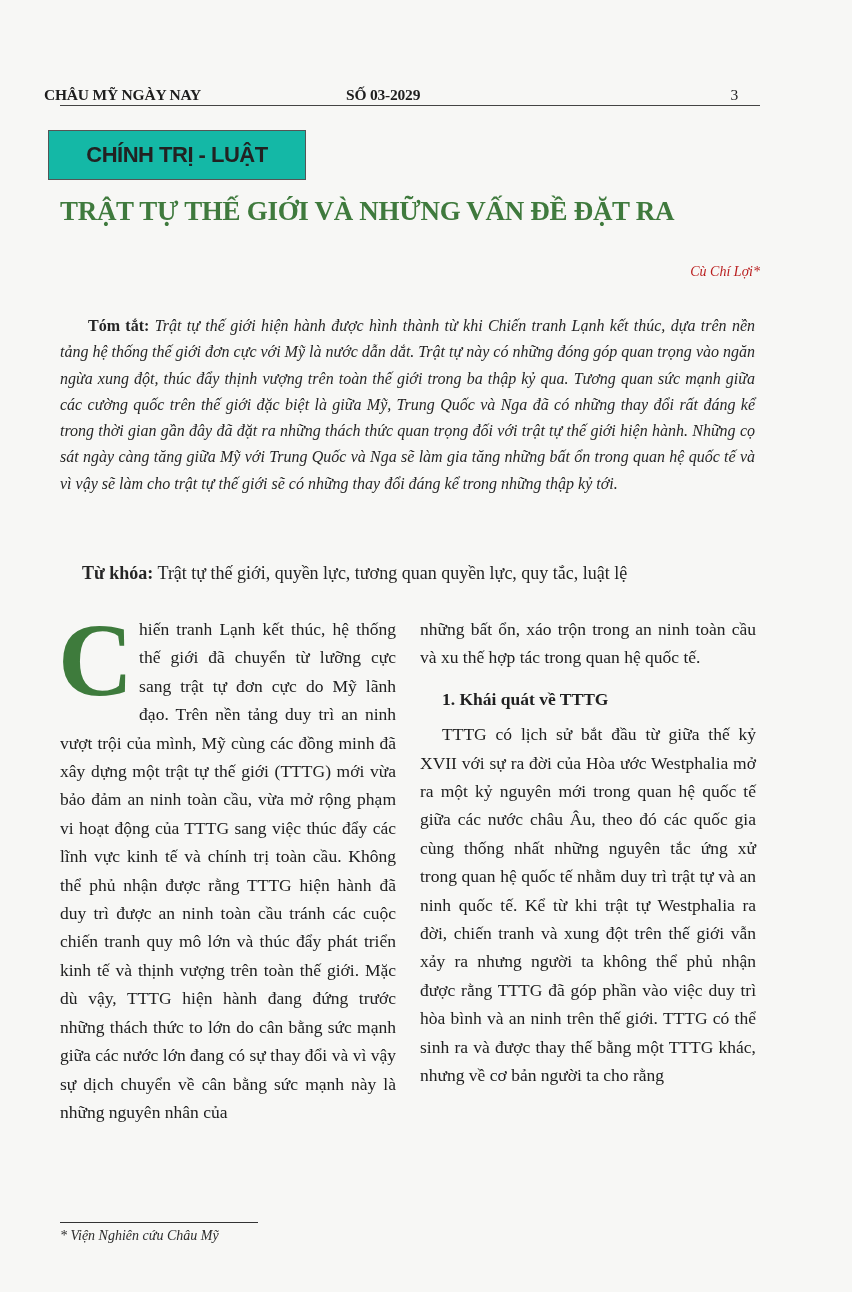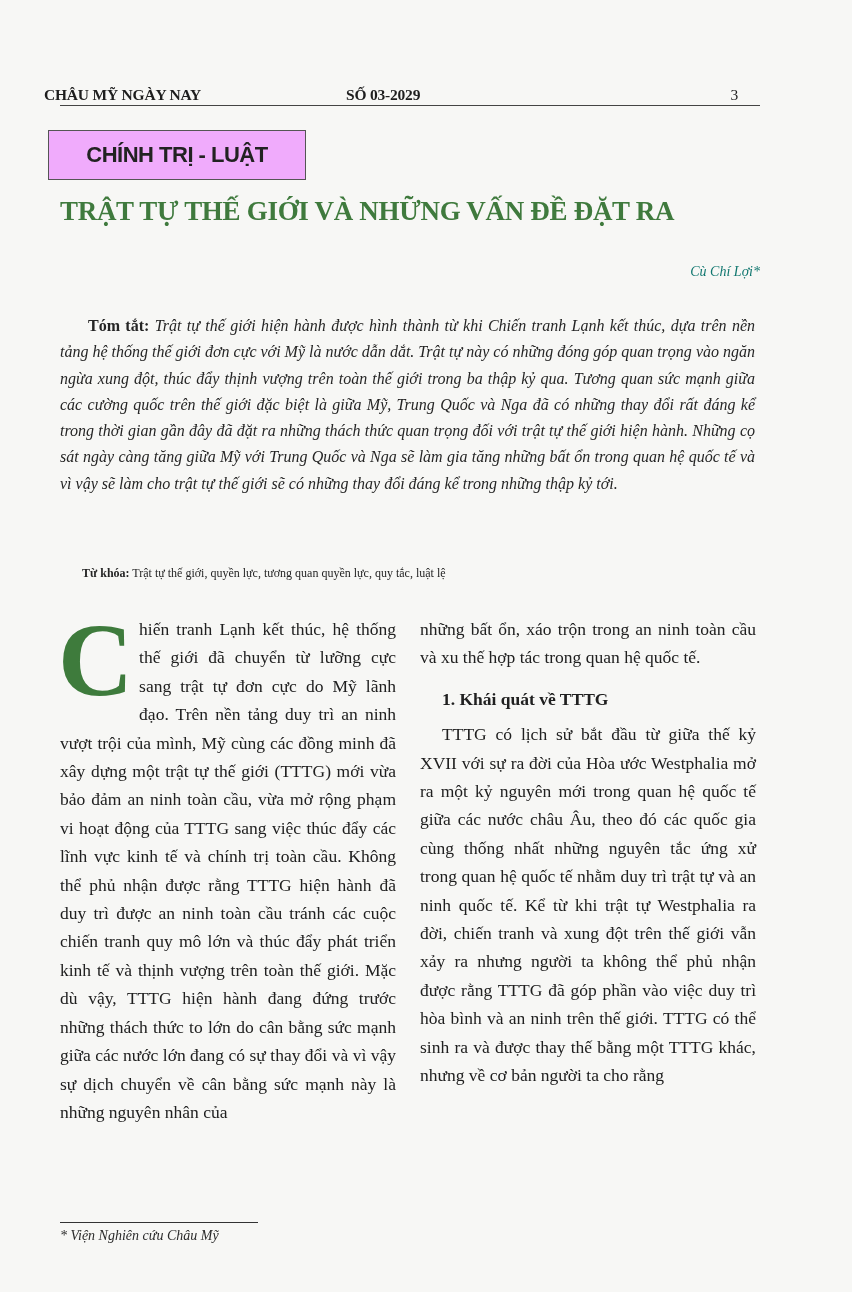--- a/index.html
+++ b/index.html
@@ -19,46 +19,46 @@
   .running-head .journal { position: absolute; left: 0; top: 0; }
   .running-head .issue { position: absolute; left: 302px; top: 0; }
   .running-head .page-num { position: absolute; right: 6px; top: 0; font-weight: normal; }
   .head-rule {
     position: absolute; left: 60px; top: 105px; width: 700px; height: 0;
     border-top: 1px solid #444;
   }
   .section-box {
     position: absolute; left: 48px; top: 130px; width: 256px; height: 48px;
     border: 1.3px solid #555;
-    background: #f0abfc;
+    background: #14b8a6;
   }
   .section-box span {
     display: block; text-align: center; line-height: 48px;
     font-family: "Liberation Sans", sans-serif; font-weight: bold; font-size: 22px;
     letter-spacing: -0.5px; color: #222;
   }
   .article-title {
     position: absolute; left: 60px; top: 196px; width: 720px;
     font-family: "Liberation Serif", serif; font-weight: bold; font-size: 27px;
     color: #3f7a3d; letter-spacing: -0.3px; white-space: nowrap;
   }
   .author {
     position: absolute; right: 92px; top: 264px;
-    font-style: italic; font-size: 14px; color: #0f766e;
+    font-style: italic; font-size: 14px; color: #b91c1c;
   }
   .abstract {
     position: absolute; left: 60px; top: 313px; width: 695px;
     font-size: 16px; line-height: 26.3px; text-align: justify;
     font-style: italic; color: #252525;
   }
   .abstract .label { font-style: normal; font-weight: bold; }
   .abstract p { margin: 0; text-indent: 28px; }
   .keywords {
     position: absolute; left: 60px; top: 560px; width: 695px;
-    font-size: 12px; line-height: 26px; text-indent: 22px; color: #252525;
+    font-size: 18px; line-height: 26px; text-indent: 22px; color: #252525;
   }
   .keywords .label { font-weight: bold; }
   .column {
     position: absolute; top: 615px; width: 336px;
     font-size: 17.5px; line-height: 28.4px; text-align: justify; color: #202020;
   }
   .col-left { left: 60px; }
   .col-right { left: 420px; }
   .column p { margin: 0; }
   .dropcap {

